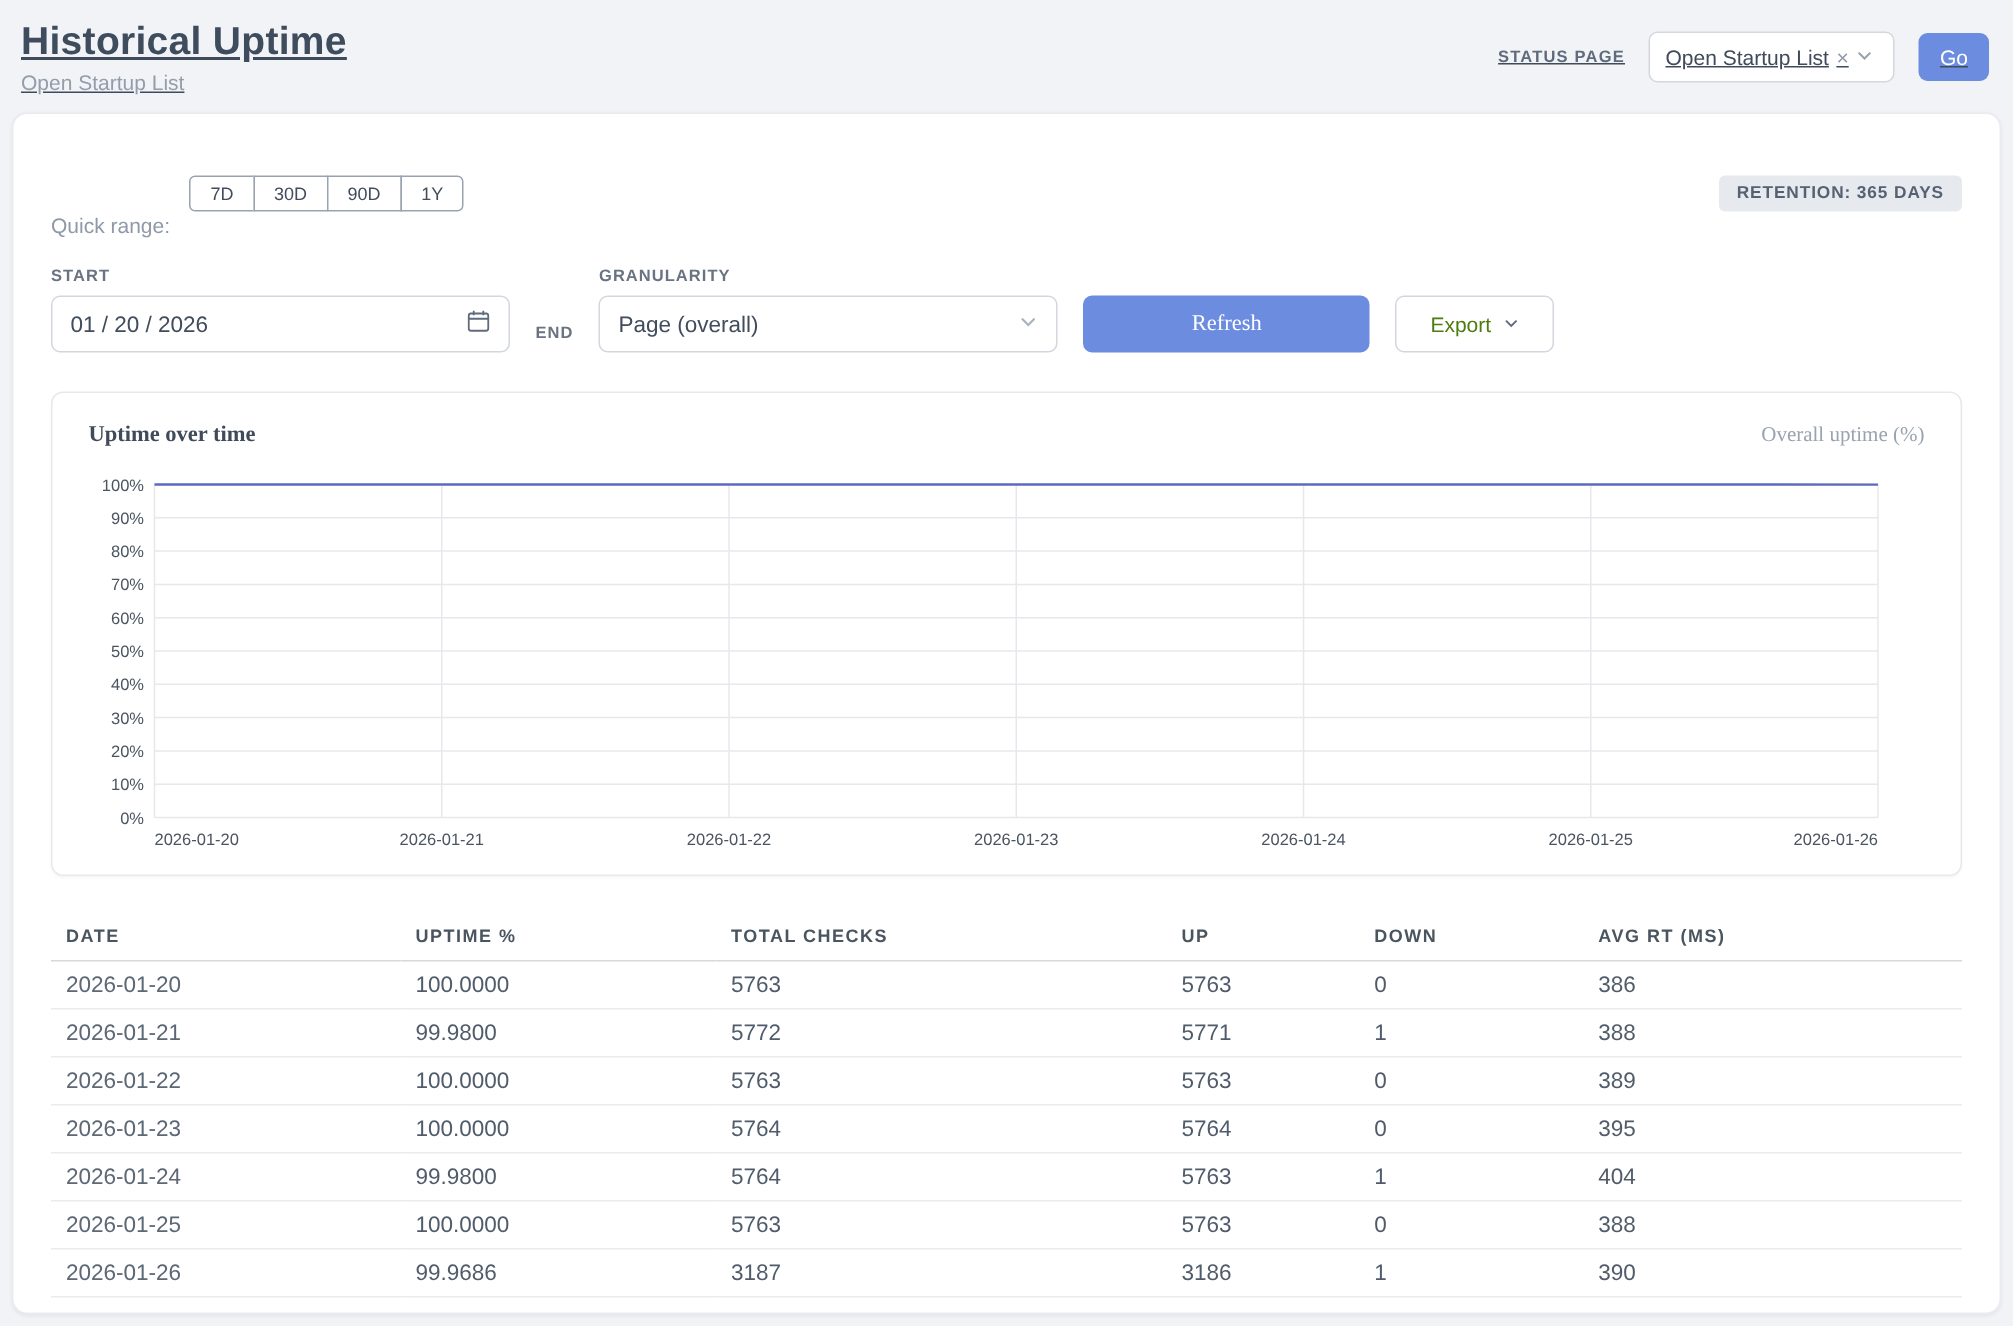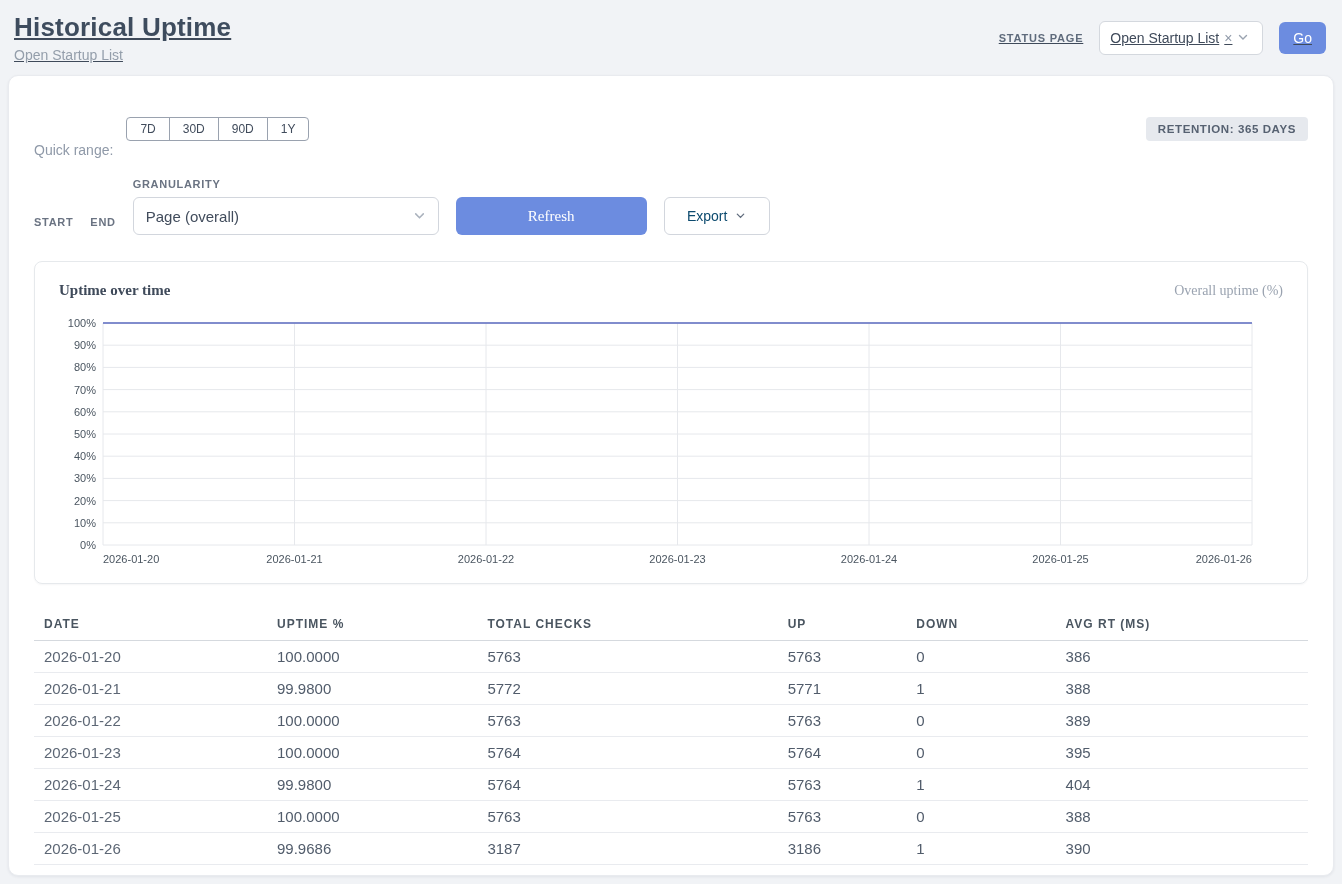--- a/index.html
+++ b/index.html
@@ -30,21 +30,21 @@
   .qr-btn { background:#fff; border:1px solid #9aa2af; color:#414c5c; font-size:12px; padding:4px 13px; margin-left:-1px; cursor:pointer; font-family:inherit; }
   .qr-btn:first-child { border-radius:4px 0 0 4px; margin-left:0; }
   .qr-btn:last-child { border-radius:0 4px 4px 0; }
   .retention { background:#e6e9ee; color:#566171; font-size:11.5px; font-weight:700; letter-spacing:.6px; padding:6px 12px; border-radius:4px; }
   
   .form-row { display:flex; align-items:flex-end; gap:17px; margin-top:20px; }
   .field-label { font-size:11px; font-weight:700; letter-spacing:.7px; color:#6a7382; margin-bottom:7px; }
   .input { display:flex; align-items:center; width:306px; height:38px; border:1px solid #d2d6dd; border-radius:6px; padding:0 12px; font-size:15px; background:#fff; color:#414c5c; cursor:pointer; }
   .input .val { flex:1; }
   .refresh-btn { width:191px; height:38px; background:#6c8ce0; color:#fff; border:none; border-radius:6px; font-size:15px; font-family:Liberation Serif, serif; cursor:pointer; }
-  .export-btn { width:106px; height:38px; background:#fff; border:1px solid #d2d6dd; border-radius:6px; font-size:14px; color:#0c4a6e; display:flex; align-items:center; justify-content:center; gap:8px; font-family:inherit; cursor:pointer; }
+  .export-btn { width:106px; height:38px; background:#fff; border:1px solid #d2d6dd; border-radius:6px; font-size:14px; color:#4d7c0f; display:flex; align-items:center; justify-content:center; gap:8px; font-family:inherit; cursor:pointer; }
   
   .chart-card { margin-top:26px; border:1px solid #e6e9ec; border-radius:8px; box-shadow:0 1px 2px rgba(20,30,50,.04); padding:20px 22px 12px; }
   .chart-head { display:flex; justify-content:space-between; align-items:center; padding:0 2px;font-family:Liberation Serif, serif; }
   .chart-title { font-size:15px; font-weight:700; color:#3f4a5a; }
   .chart-legend { font-size:14px; color:#9aa3b0; }
   .chart-svg { display:block; margin-top:14px; }
   
   table { width:100%; border-collapse:collapse; margin-top:24px; }
   th { text-align:left; font-size:12px; font-weight:700; letter-spacing:1px; color:#4a5560; padding:9px 10px; border-bottom:1px solid #d5d9de; }
   td { font-size:15px; color:#515c6b; padding:7px 10px; border-bottom:1px solid #e9ebef; }
@@ -84,20 +84,31 @@
           <button class="qr-btn">90D</button>
           <button class="qr-btn">1Y</button>
         </div>
     </div>
     <span class="retention">RETENTION: 365 DAYS</span>
   </div>
 
   <div class="form-row">
     <div class="field">
       <div class="field-label">START</div>
+      <div class="input">
+        <span class="val">01 / 20 / 2026</span>
+        <span>
+          <svg width="16" height="16" viewBox="0 0 16 16">
+              <rect x="1.5" y="3" width="13" height="11.5" rx="1.5" fill="none" stroke="#5f6b7c" stroke-width="1.2"></rect>
+              <line x1="1.5" y1="6.5" x2="14.5" y2="6.5" stroke="#5f6b7c" stroke-width="1.2"></line>
+              <line x1="4.8" y1="1.2" x2="4.8" y2="4.2" stroke="#5f6b7c" stroke-width="1.2"></line>
+              <line x1="11.2" y1="1.2" x2="11.2" y2="4.2" stroke="#5f6b7c" stroke-width="1.2"></line>
+            </svg>
+        </span>
+      </div>
     </div>
     <div class="field">
       <div class="field-label">END</div>
     </div>
     <div class="field">
       <div class="field-label">GRANULARITY</div>
       <div class="input">
         <span class="val">Page (overall)</span>
         <span>
           <svg width="13" height="13" viewBox="0 0 12 12">

